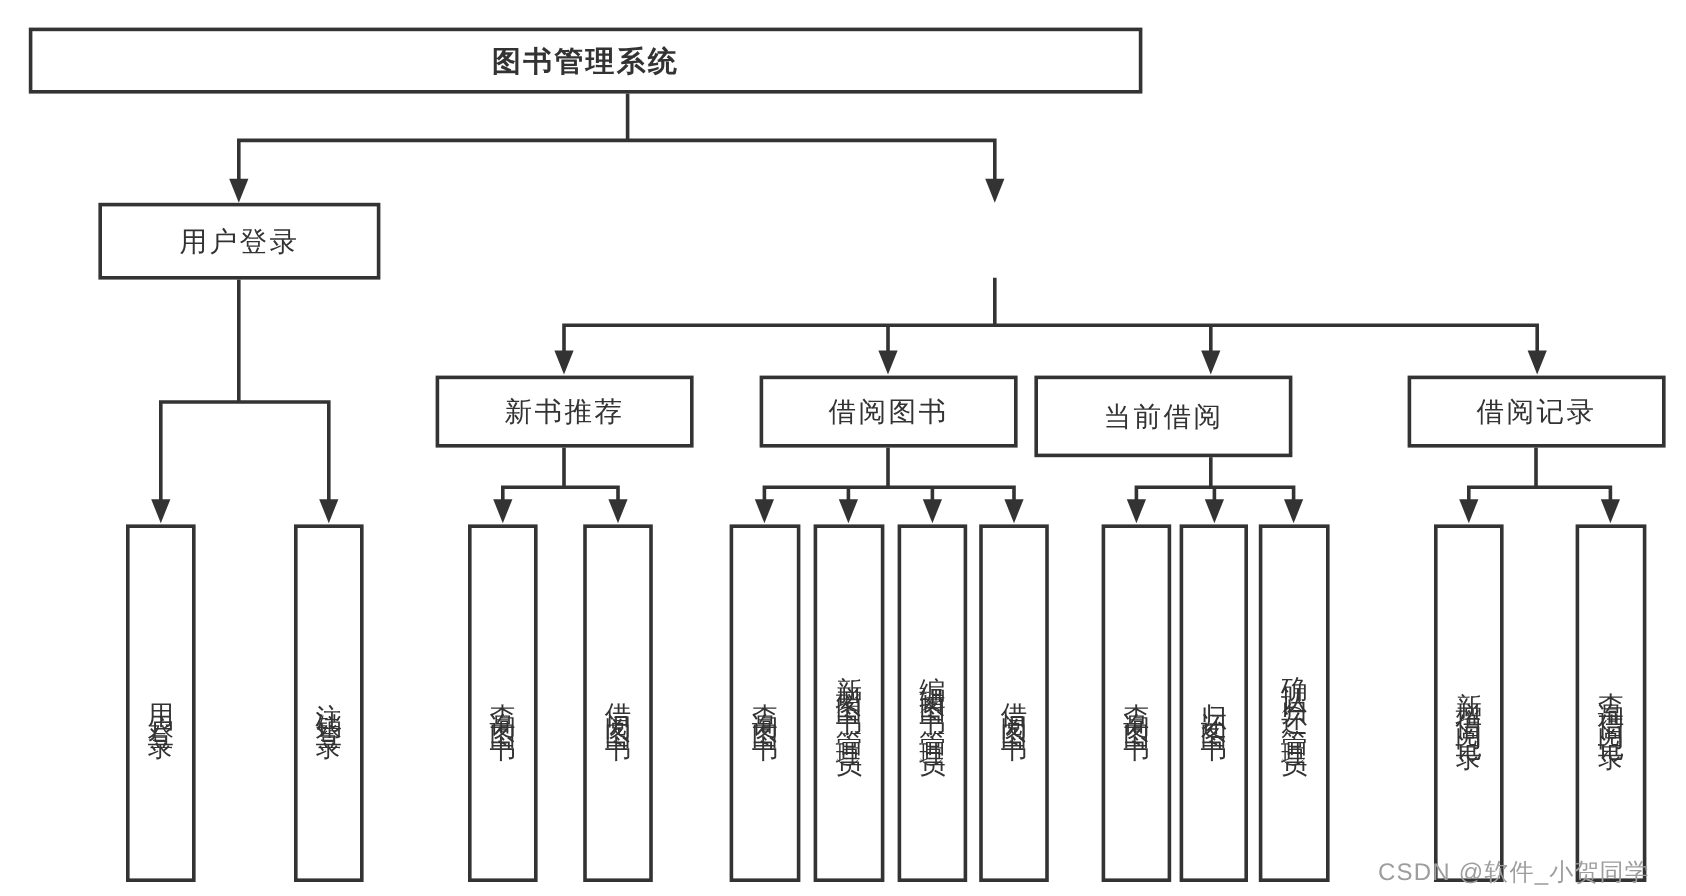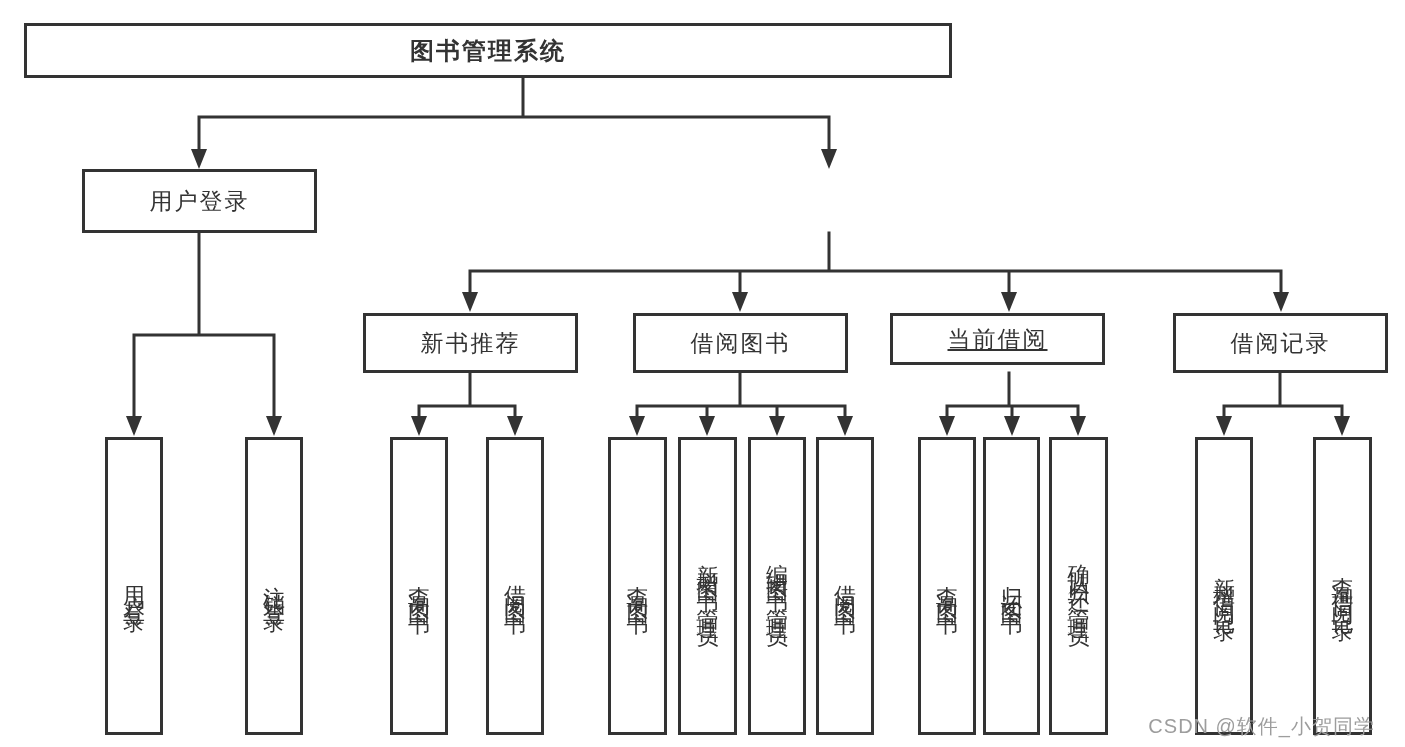--- a/index.html
+++ b/index.html
@@ -123,21 +123,21 @@
   <div class="node node-h" style="left:82px; top:169px; width:235px; height:64px;">
     <span>用户登录</span>
   </div>
 
   <div class="node node-h" style="left:363px; top:313px; width:215px; height:60px;">
     <span>新书推荐</span>
   </div>
   <div class="node node-h" style="left:633px; top:313px; width:215px; height:60px;">
     <span>借阅图书</span>
   </div>
-  <div class="node node-h" style="left:890px; top:313px; width:215px; height:52px;text-decoration:underline;">
+  <div class="node node-h" style="left:862px; top:313px; width:215px; height:68px;">
     <span>当前借阅</span>
   </div>
   <div class="node node-h" style="left:1173px; top:313px; width:215px; height:60px;">
     <span>借阅记录</span>
   </div>
 
   <div class="node node-leaf" style="left:105px; top:437px; width:58px; height:298px;">
     <span>用户登录</span>
   </div>
   <div class="node node-leaf" style="left:245px; top:437px; width:58px; height:298px;">

